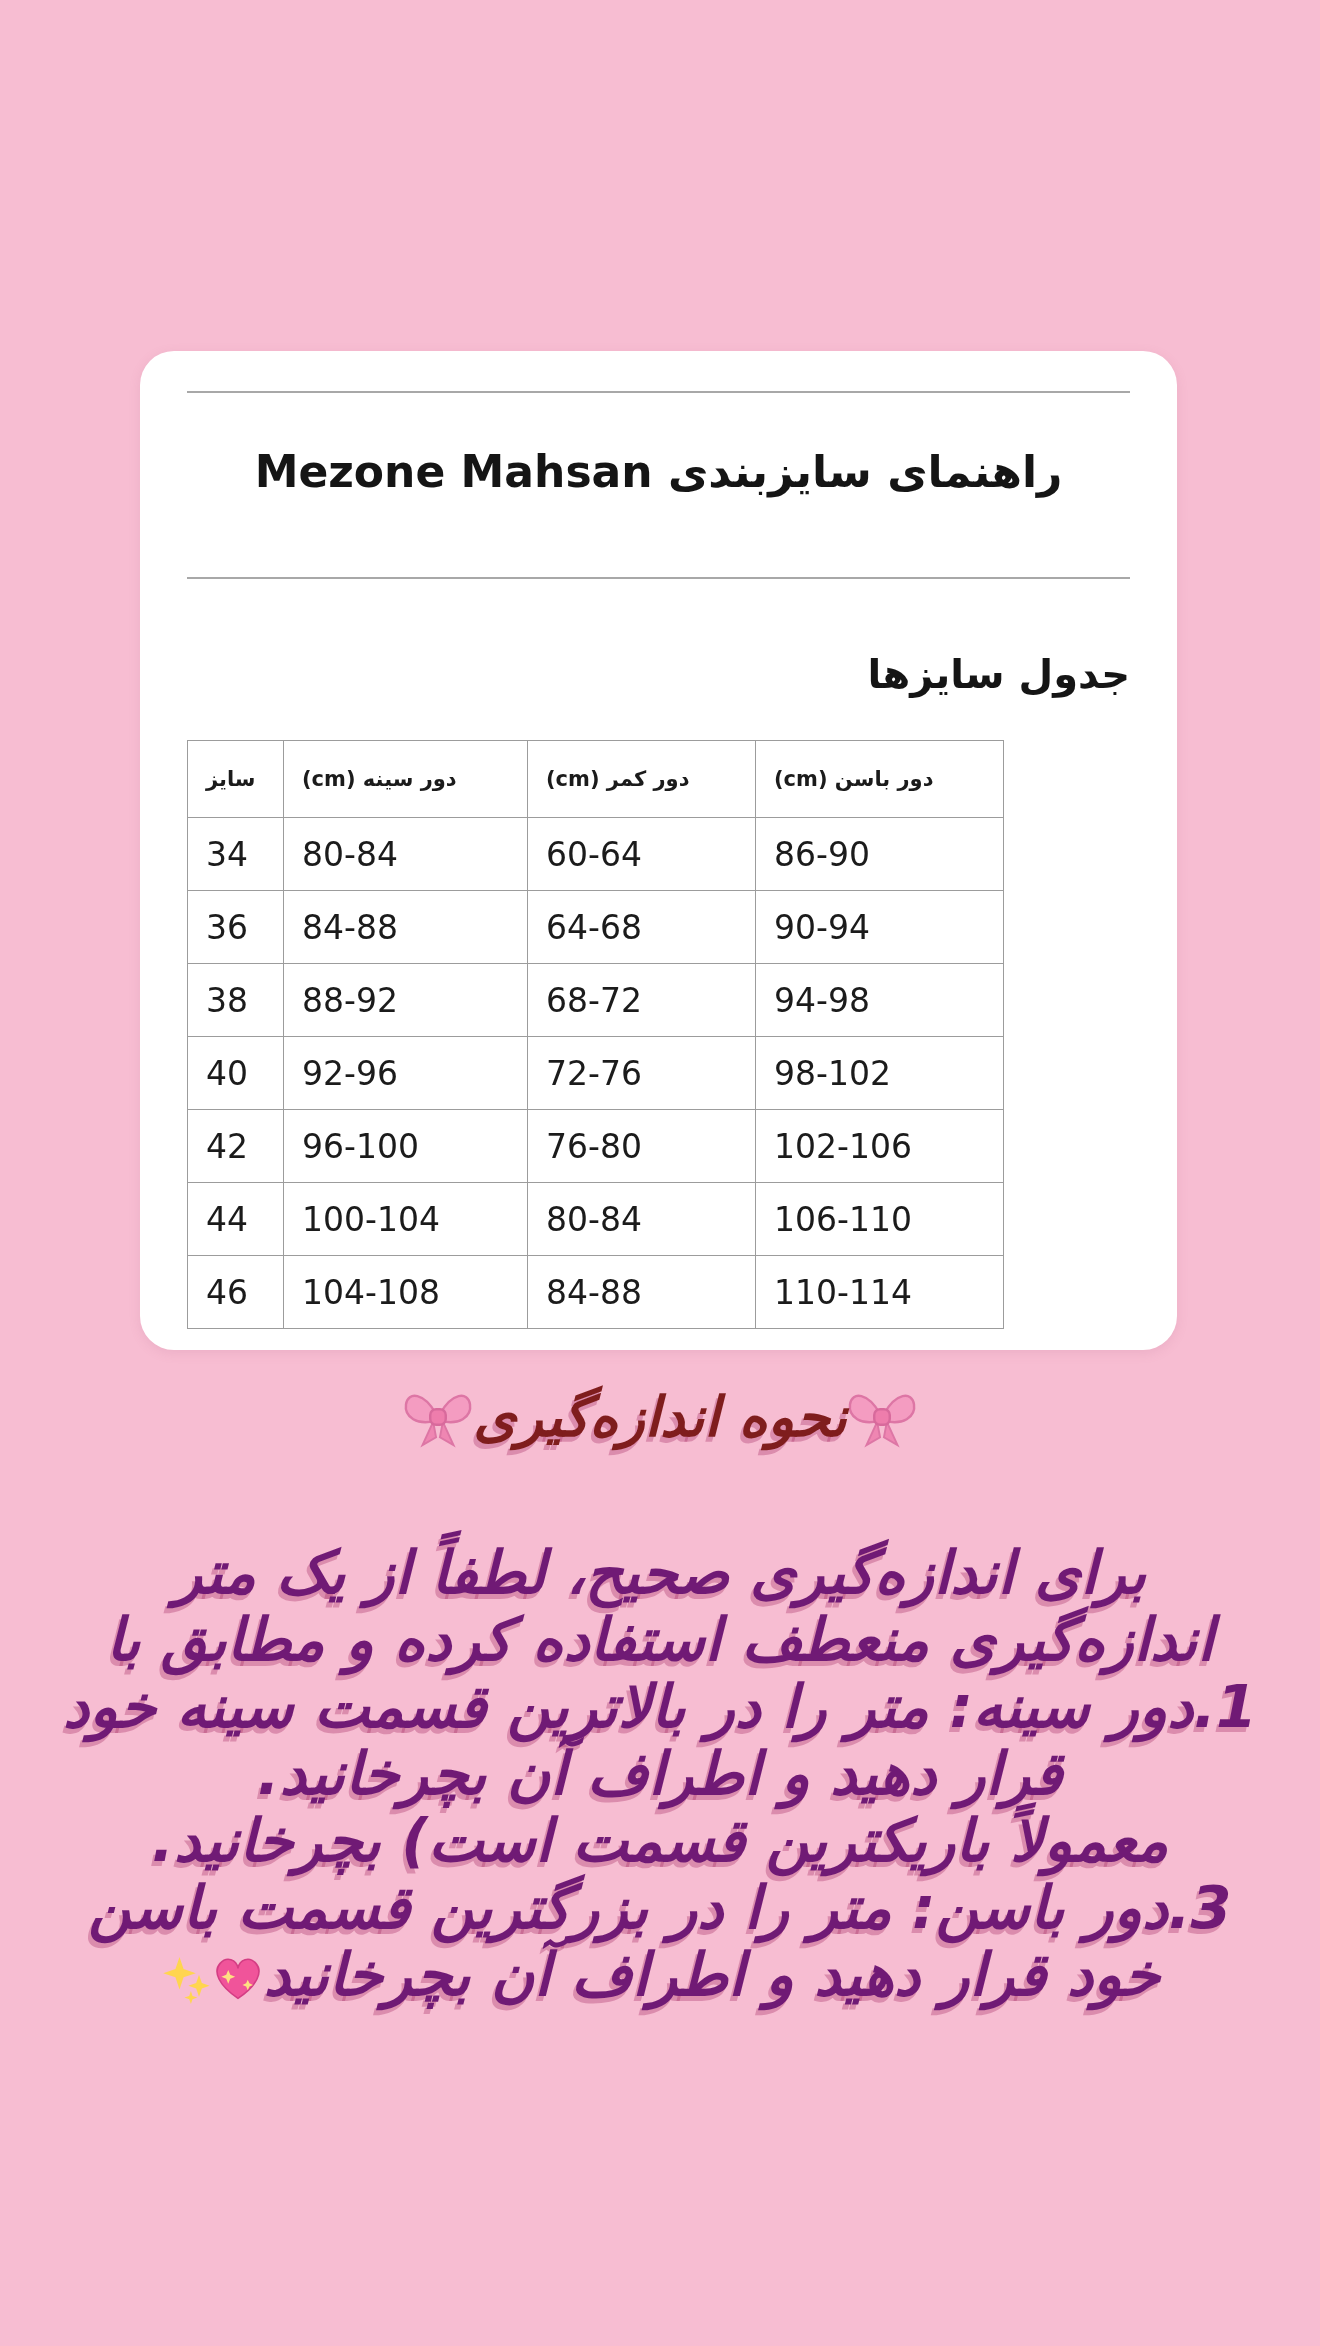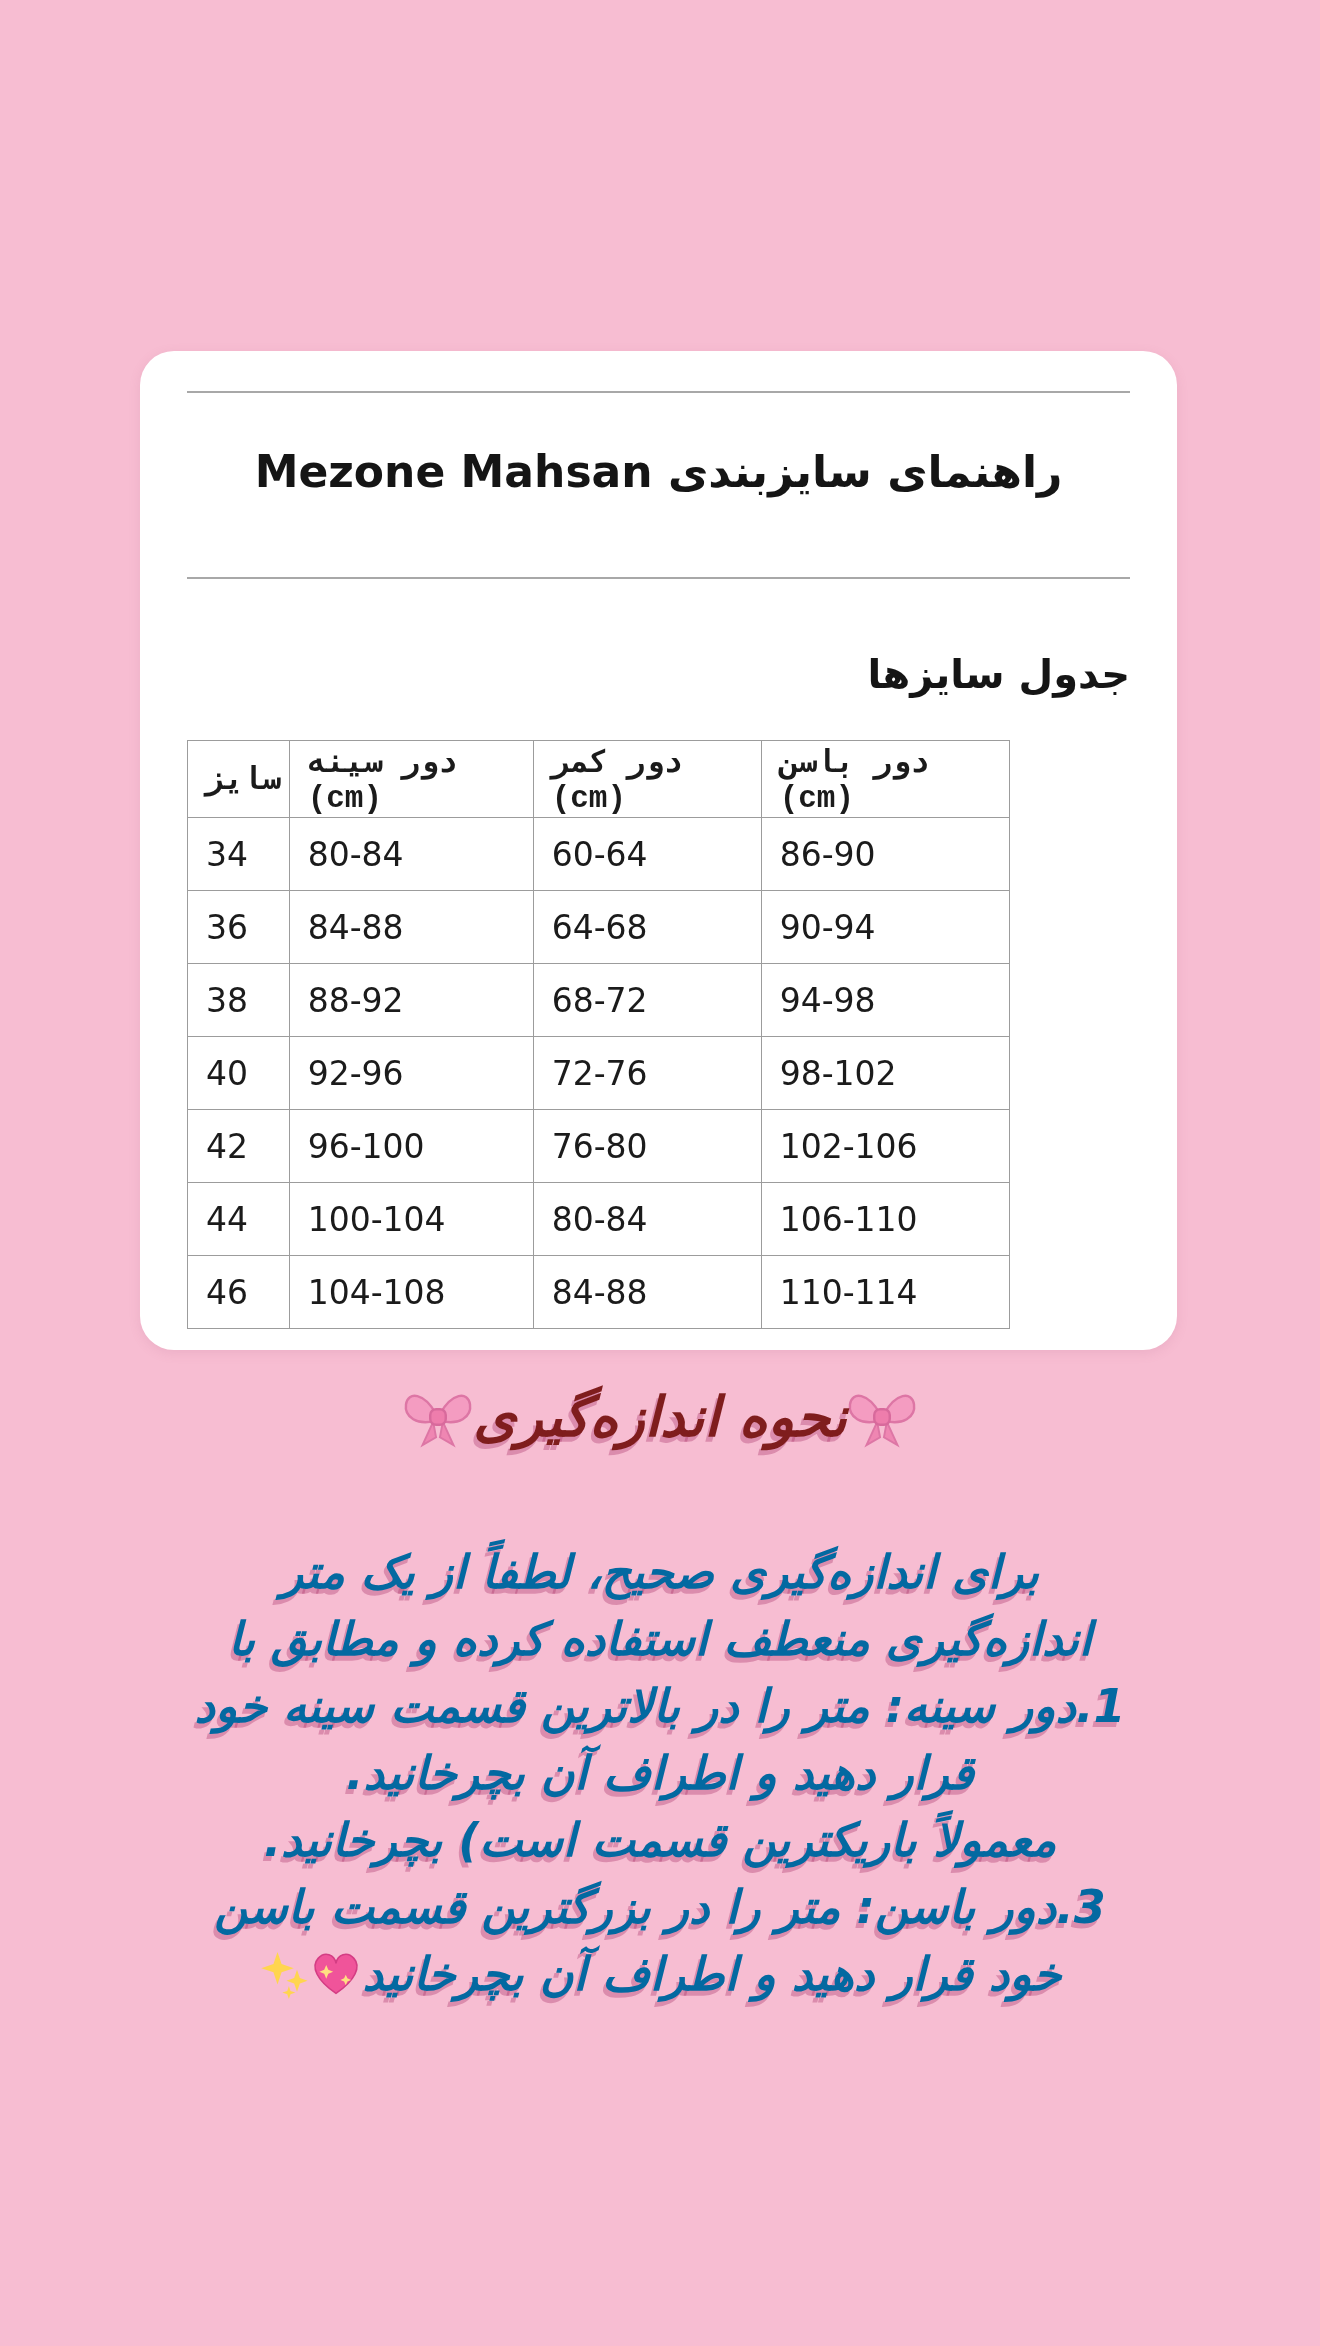--- a/index.html
+++ b/index.html
@@ -28,40 +28,40 @@
   table.size-table{border-collapse:collapse;margin-top:38px;direction:ltr;table-layout:fixed;}
   .col-size{width:96px;}
   .col-bust{width:244px;}
   .col-waist{width:228px;}
   .col-hip{width:248px;}
   .size-table th,.size-table td{
     border:1px solid #9c9c9c;background:#fff;color:#1b1b1b;
     direction:rtl;text-align:left;padding:0 8px 0 18px;box-sizing:border-box;
     overflow:hidden;
   }
-  .size-table th{font-size:31px;font-weight:bold;height:77px;font-family:Liberation Mono, monospace;}
+  .size-table th{font-size:21px;font-weight:bold;height:77px;}
   .size-table td{font-size:33px;font-weight:normal;height:73px;}
   
   .guide-heading{
     position:absolute;top:1384px;left:0;width:100%;
     display:flex;justify-content:center;align-items:center;gap:0px;direction:rtl;
   }
   .pink-text{
     color:#7f1d1d;font-weight:bold;font-style:italic;
     text-shadow:-3px 5px 0 rgba(164,44,96,.33);
   }
   .guide-heading .guide-heading-text{font-size:55px;line-height:66px;}
   .bow-icon svg{width:70px;height:64px;display:block;}
   .instructions{
     position:absolute;top:1539px;left:60px;width:1200px;
     direction:rtl;text-align:center;
   }
   .instr-line{
-    font-size:46px;line-height:67px;white-space:nowrap;
-    color:#0369a1;font-weight:bold;font-style:italic;
+    font-size:59px;line-height:67px;white-space:nowrap;
+    color:#701a75;font-weight:bold;font-style:italic;
     text-shadow:-3px 5px 0 rgba(164,44,96,.33);
   }
   .inline-icon{display:inline-block;}
   .inline-icon svg{width:52px;height:52px;vertical-align:-9px;display:inline-block;}
   #trailing-icons{display:none;white-space:nowrap;}
 </style>
 </head>
 <body>
 
 <div class="card">

